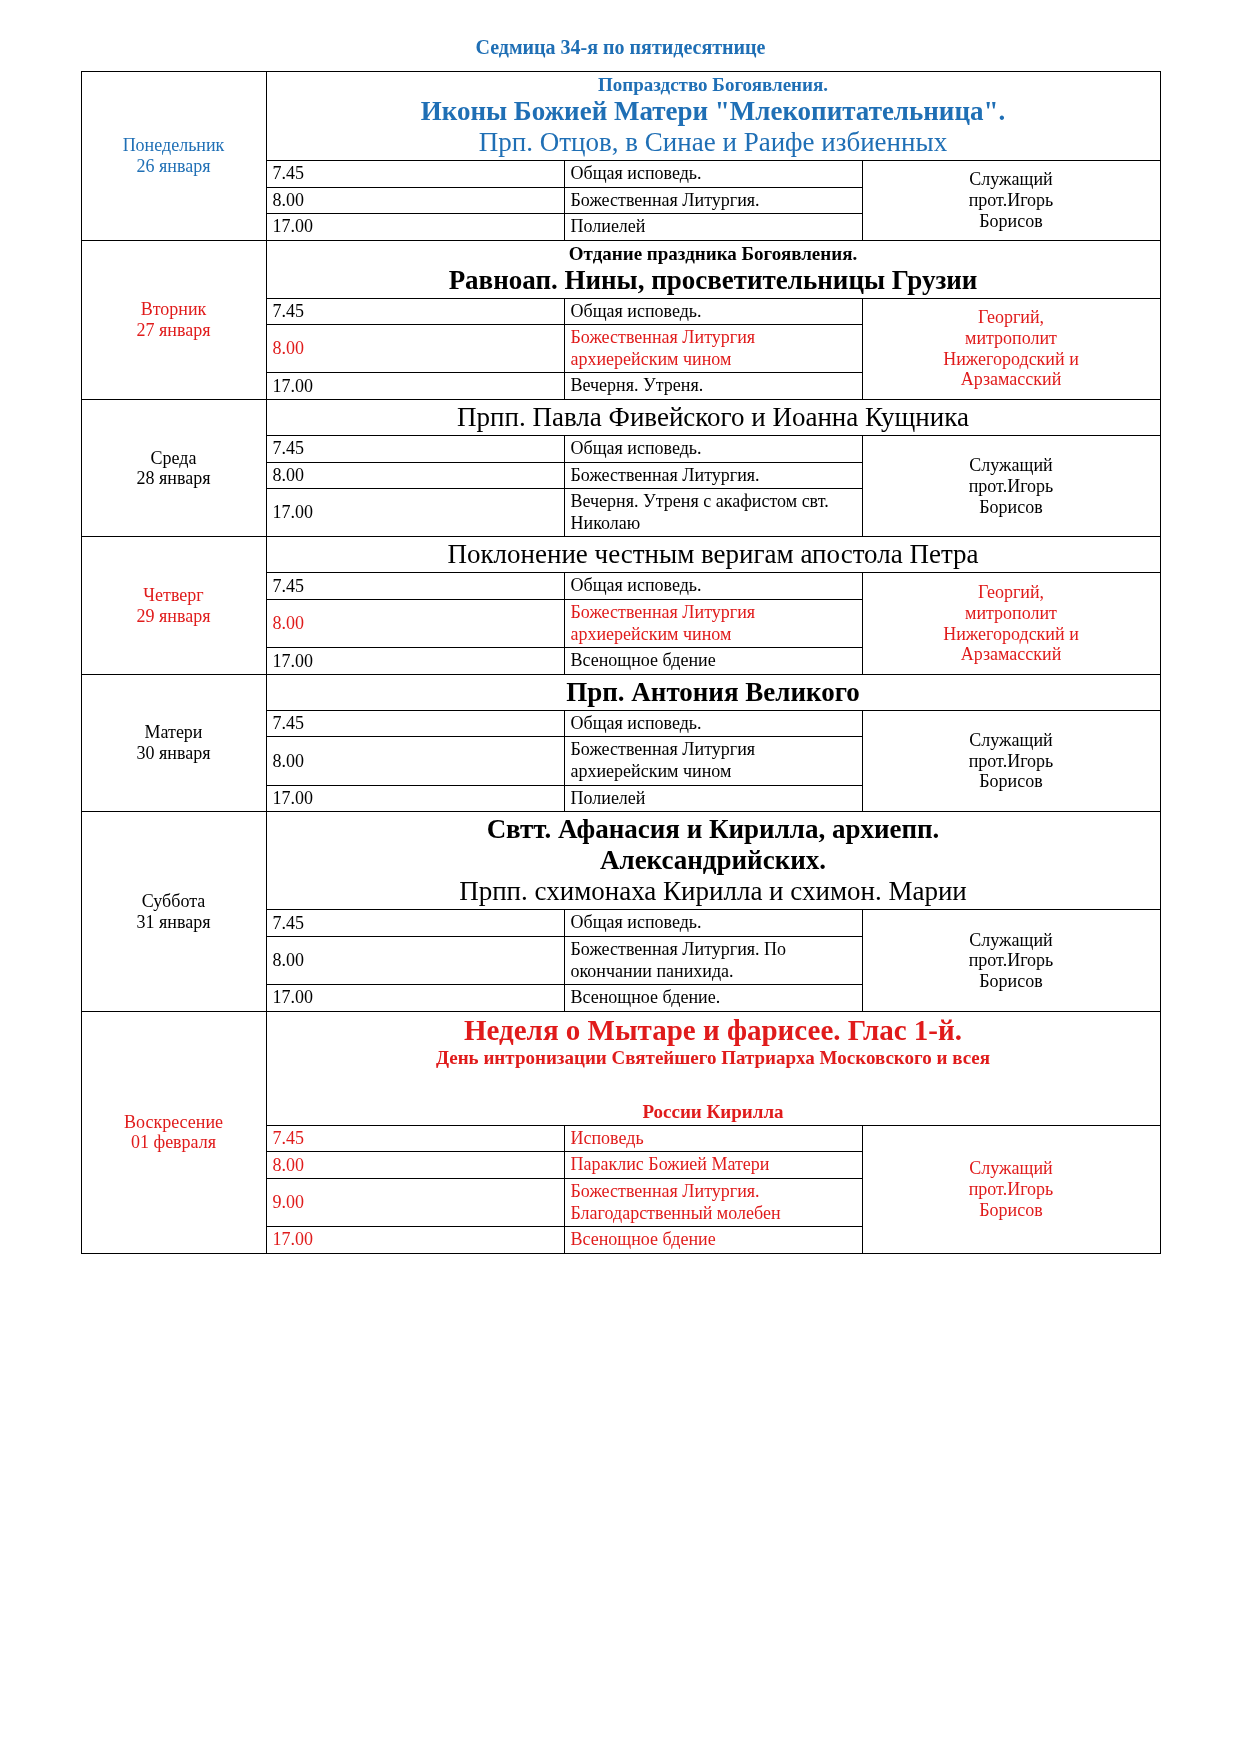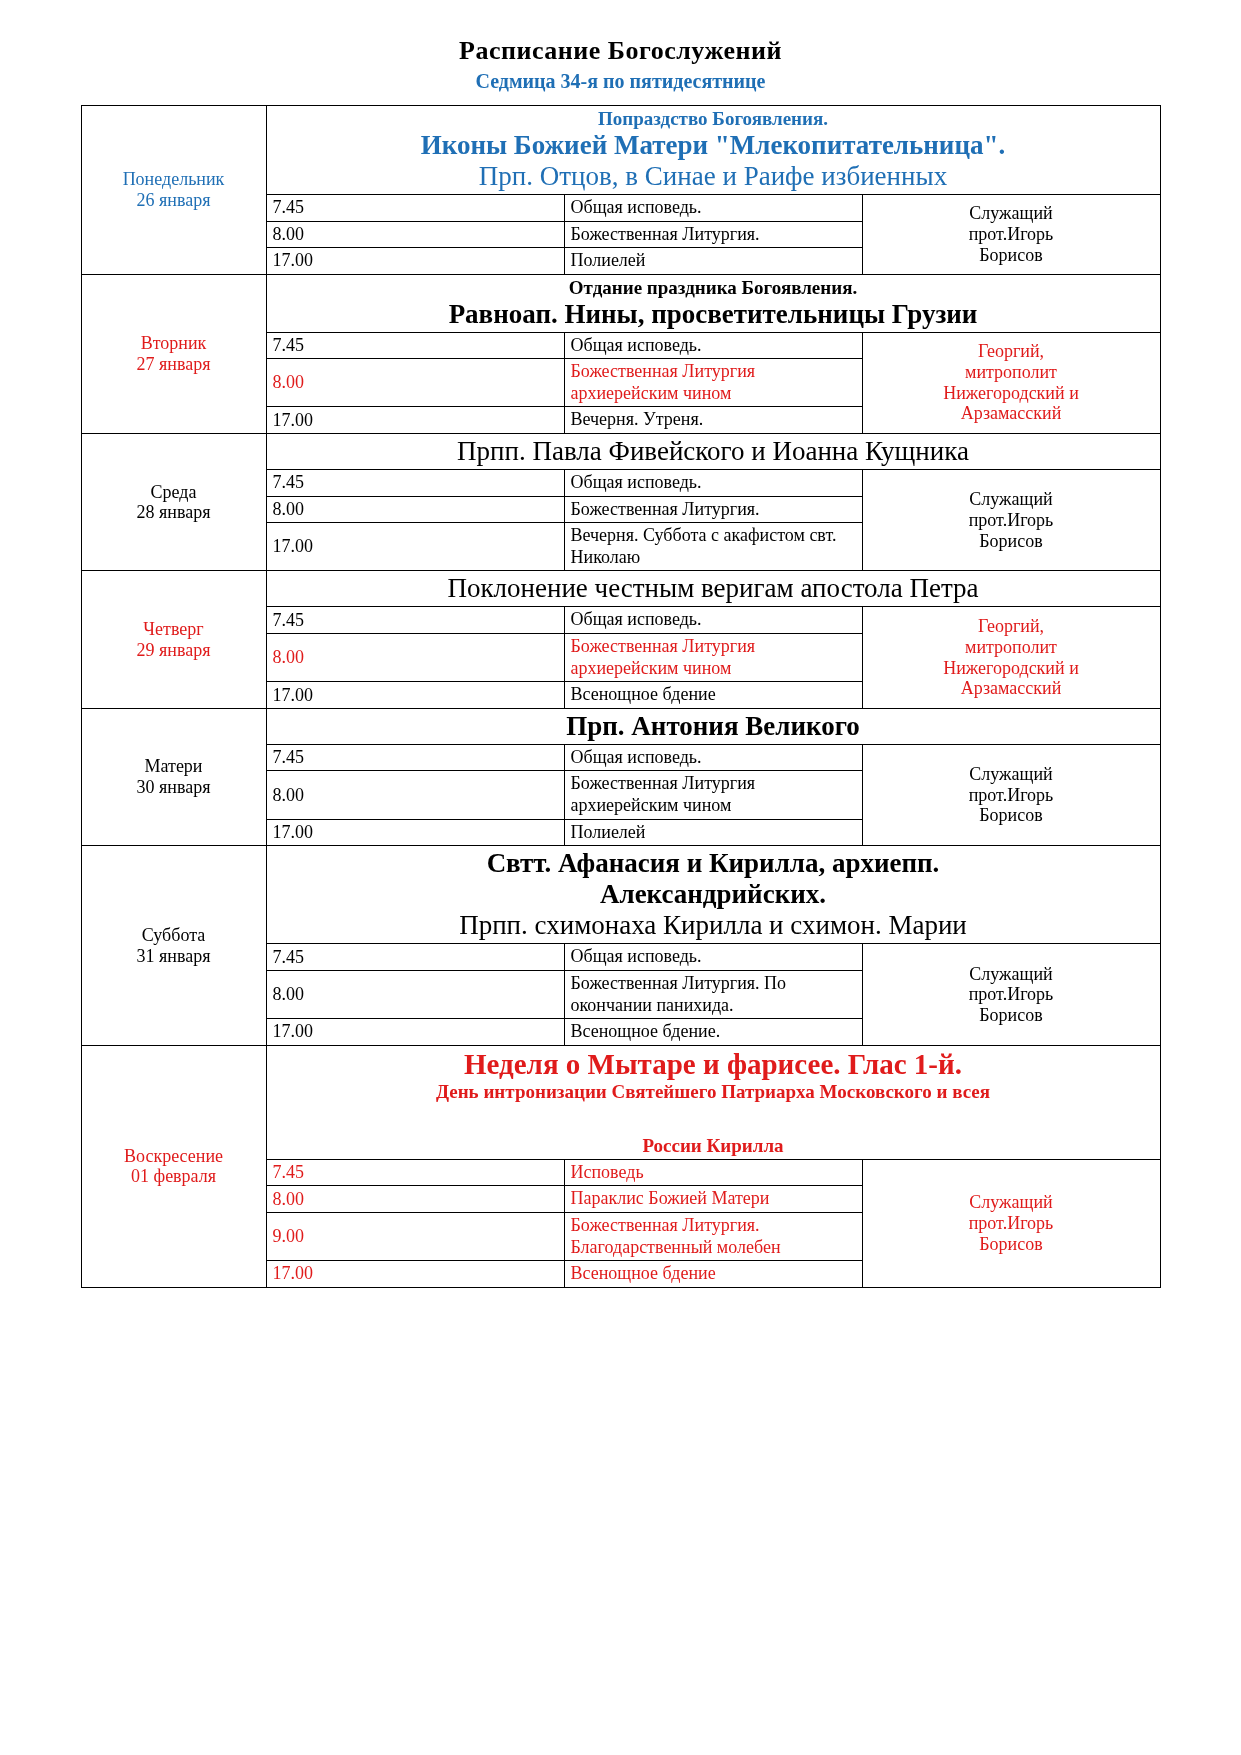--- a/index.html
+++ b/index.html
@@ -96,21 +96,20 @@
   }
   .hl-xl-bold {
     font-weight: bold;
     font-size: 29px;
   }
 </style>
 </head>
 <body>
 
 <div class="page">
-  <div class="doc-title">Расписание Богослужений</div>
   <div class="doc-subtitle">Седмица 34-я по пятидесятнице</div>
   <table class="schedule">
     <tbody>
         <tr>
           <td class="day-cell" rowspan="4" style="color: rgb(31, 111, 181);">
             <span class="hdr-line">Понедельник</span>
             <span class="hdr-line">26 января</span>
           </td>
           <td class="header-cell" colspan="3">
             <span class="hdr-line hl-small-bold" style="color: rgb(31, 111, 181);">Попраздство Богоявления.</span>
@@ -180,21 +179,21 @@
             <span class="hdr-line">прот.Игорь</span>
             <span class="hdr-line">Борисов</span>
           </td>
         </tr>
         <tr>
           <td class="time-cell" style="color: rgb(0, 0, 0);">8.00</td>
           <td class="event-cell" style="color: rgb(0, 0, 0);">Божественная Литургия.</td>
         </tr>
         <tr>
           <td class="time-cell" style="color: rgb(0, 0, 0);">17.00</td>
-          <td class="event-cell" style="color: rgb(0, 0, 0);">Вечерня. Суббота с акафистом свт. Николаю</td>
+          <td class="event-cell" style="color: rgb(0, 0, 0);">Вечерня. Утреня с акафистом свт. Николаю</td>
         </tr>
         <tr>
           <td class="day-cell" rowspan="4" style="color: rgb(224, 27, 27);">
             <span class="hdr-line">Четверг</span>
             <span class="hdr-line">29 января</span>
           </td>
           <td class="header-cell" colspan="3">
             <span class="hdr-line hl-big" style="color: rgb(0, 0, 0);">Поклонение честным веригам апостола Петра</span>
           </td>
         </tr>

